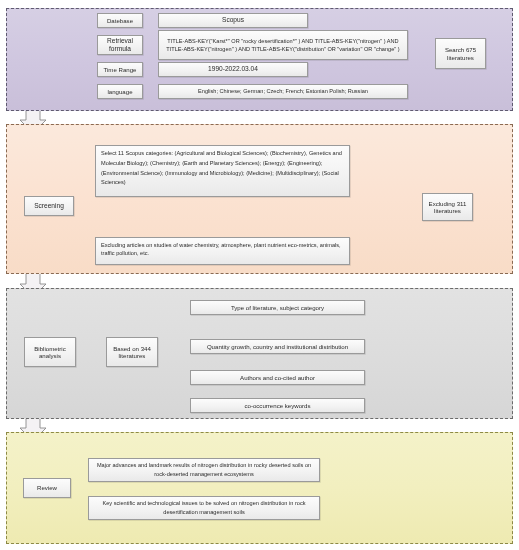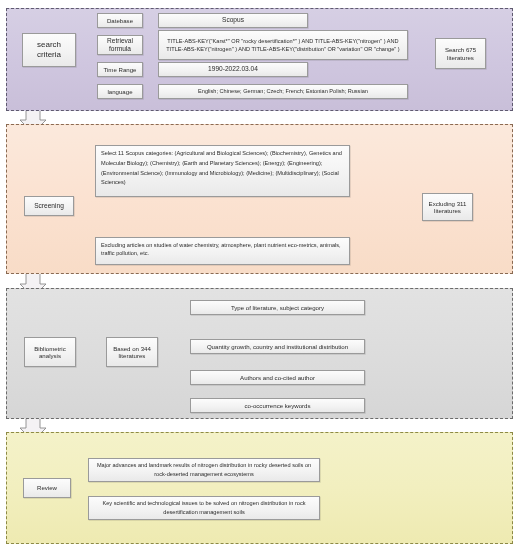--- a/index.html
+++ b/index.html
@@ -115,21 +115,20 @@
 
     <path d="M170,310 q5,0 5,5 L175,344 q0,6 5,6 q-5,0 -5,6 L175,388 q0,5 -5,5" fill="none" stroke="#8a8a8a" stroke-width="0.9"></path>
 
     <path d="M26,415 L26,428 L20,428 L33,441 L46,428 L40,428 L40,415" fill="#f4f2f4" stroke="#8a8a8a" stroke-width="0.9"></path>
 
     <path d="M73,462 q5,0 5,5 L78,480 q0,6 5,6 q-5,0 -5,6 L78,508 q0,5 -5,5" fill="none" stroke="#8a8a8a" stroke-width="0.9"></path>
   </svg>
 
   <div class="panel panel-search"></div>
 
-  <div class="nbox lbl-8" style="left:22px; top:33px; width:54px; height:34px;">search criteria</div>
 
   <div class="nbox lbl-6" style="left:97px; top:13px; width:46px; height:15px;">Datebase</div>
   <div class="nbox lbl-65" style="left:97px; top:35px; width:46px; height:20px;">Retrieval formula</div>
   <div class="nbox lbl-6" style="left:97px; top:62px; width:46px; height:15px;">Time Range</div>
   <div class="nbox lbl-6" style="left:97px; top:84px; width:46px; height:15px;">language</div>
 
   <div class="nbox lbl-65" style="left:158px; top:13px; width:150px; height:15px;">Scopus</div>
   <div class="nbox lbl-55" style="left:158px; top:30px; width:250px; height:30px; line-height:1.45;">TITLE-ABS-KEY("Karst*" OR "rocky desertification*" ) AND  TITLE-ABS-KEY("nitrogen" ) AND TITLE-ABS-KEY("nitrogen" ) AND TITLE-ABS-KEY("distribution"  OR "variation"  OR "change" )</div>
   <div class="nbox lbl-65" style="left:158px; top:62px; width:150px; height:15px;">1990-2022.03.04</div>
   <div class="nbox lbl-55" style="left:158px; top:84px; width:250px; height:15px;">English; Chinese; German; Czech; French; Estonian Polish; Russian</div>

